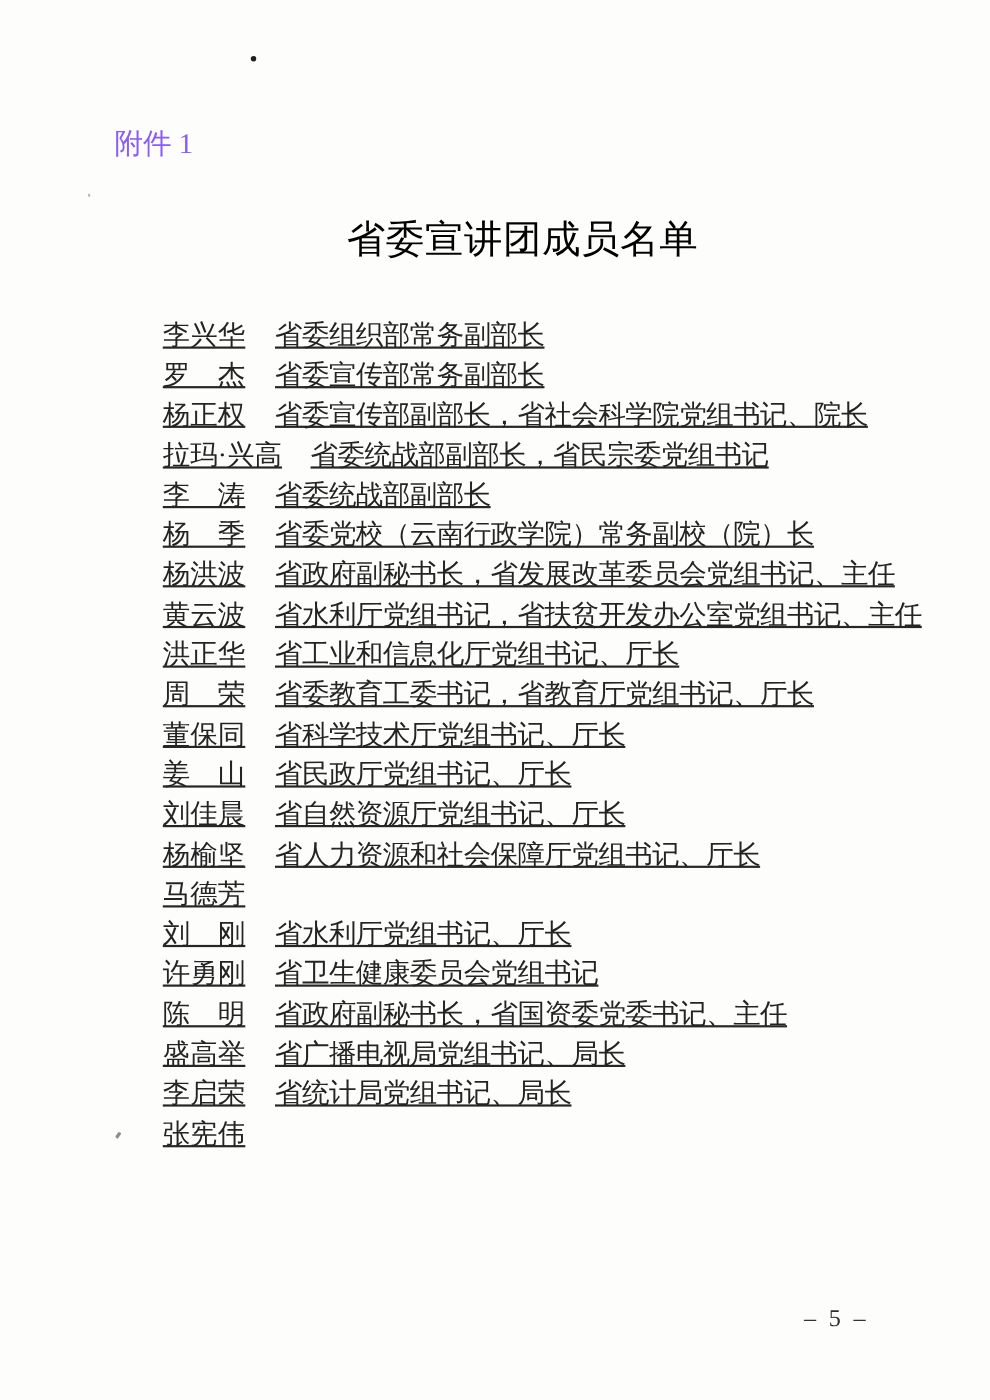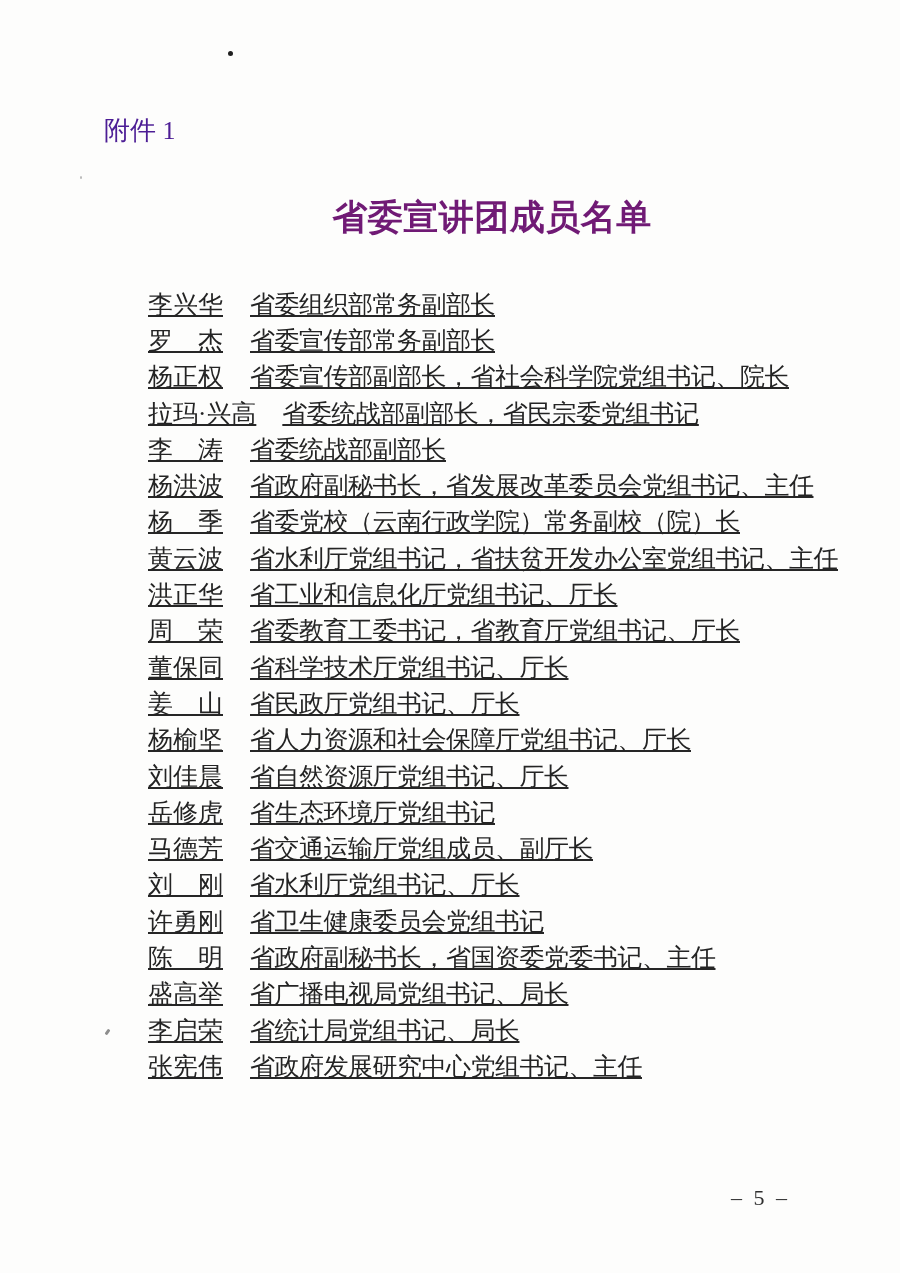--- a/index.html
+++ b/index.html
@@ -16,33 +16,33 @@
     overflow: hidden;
     font-family: "Liberation Serif", "DejaVu Serif", serif;
     color: #262626;
   }
   .attachment-label {
     position: absolute;
     left: 104px;
     top: 116px;
     font-size: 26px;
     line-height: 30px;
-    color: #4c1d95;
+    color: #8b5cf6;
     white-space: pre;
   }
   .doc-title {
     position: absolute;
-    left: 492px;
+    left: 475px;
     top: 194px;
     transform: translateX(-50%);
     font-size: 35px;
-    font-weight: bold;
+    font-weight: normal;
     letter-spacing: 0.5px;
     white-space: nowrap;
-    color: #701a75;
+    color: #000000;
   }
   .member-list {
     position: absolute;
     left: 148px;
     top: 286px;
     width: 690px;
     text-decoration: underline;
   }
   .member-row {
     display: flex;
@@ -134,30 +134,30 @@
     <span class="member-title">省委统战部副部长，省民宗委党组书记</span>
   </div>
 
   <div class="member-row">
     <span class="member-name">李　涛</span>
     <span class="member-title">省委统战部副部长</span>
   </div>
 
 
   <div class="member-row">
+    <span class="member-name">杨　季</span>
+    <span class="member-title">省委党校（云南行政学院）常务副校（院）长</span>
+  </div>
+
+  <div class="member-row">
     <span class="member-name">杨洪波</span>
     <span class="member-title">省政府副秘书长，省发展改革委员会党组书记、主任</span>
   </div>
 
   <div class="member-row">
-    <span class="member-name">杨　季</span>
-    <span class="member-title">省委党校（云南行政学院）常务副校（院）长</span>
-  </div>
-
-  <div class="member-row">
     <span class="member-name">黄云波</span>
     <span class="member-title">省水利厅党组书记，省扶贫开发办公室党组书记、主任</span>
   </div>
 
   <div class="member-row">
     <span class="member-name">洪正华</span>
     <span class="member-title">省工业和信息化厅党组书记、厅长</span>
   </div>
 
   <div class="member-row">
@@ -170,37 +170,32 @@
     <span class="member-title">省科学技术厅党组书记、厅长</span>
   </div>
 
   <div class="member-row">
     <span class="member-name">姜　山</span>
     <span class="member-title">省民政厅党组书记、厅长</span>
   </div>
 
 
   <div class="member-row">
+    <span class="member-name">刘佳晨</span>
+    <span class="member-title">省自然资源厅党组书记、厅长</span>
+  </div>
+
+  <div class="member-row">
     <span class="member-name">杨榆坚</span>
     <span class="member-title">省人力资源和社会保障厅党组书记、厅长</span>
   </div>
 
-  <div class="member-row">
-    <span class="member-name">刘佳晨</span>
-    <span class="member-title">省自然资源厅党组书记、厅长</span>
-  </div>
-
-  <div class="member-row">
-    <span class="member-name">岳修虎</span>
-    <span class="member-title">省生态环境厅党组书记</span>
-  </div>
 
   <div class="member-row">
     <span class="member-name">马德芳</span>
-    <span class="member-title">省交通运输厅党组成员、副厅长</span>
   </div>
 
   <div class="member-row">
     <span class="member-name">刘　刚</span>
     <span class="member-title">省水利厅党组书记、厅长</span>
   </div>
 
   <div class="member-row">
     <span class="member-name">许勇刚</span>
     <span class="member-title">省卫生健康委员会党组书记</span>
@@ -216,19 +211,18 @@
     <span class="member-title">省广播电视局党组书记、局长</span>
   </div>
 
   <div class="member-row">
     <span class="member-name">李启荣</span>
     <span class="member-title">省统计局党组书记、局长</span>
   </div>
 
   <div class="member-row">
     <span class="member-name">张宪伟</span>
-    <span class="member-title">省政府发展研究中心党组书记、主任</span>
   </div>
 </div>
 
   <div class="page-number">– 5 –</div>
 
 </div>
 
 </body></html>

